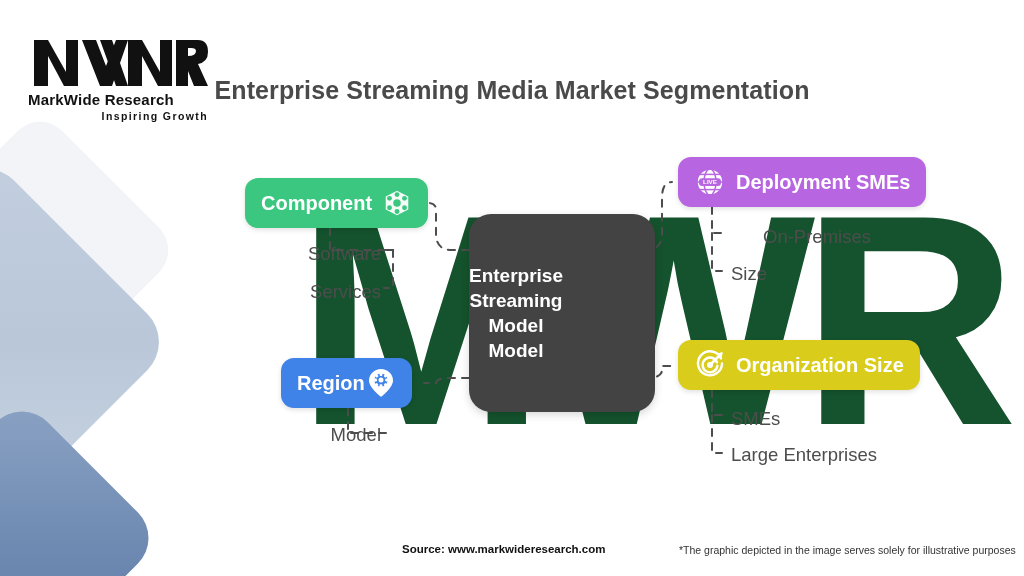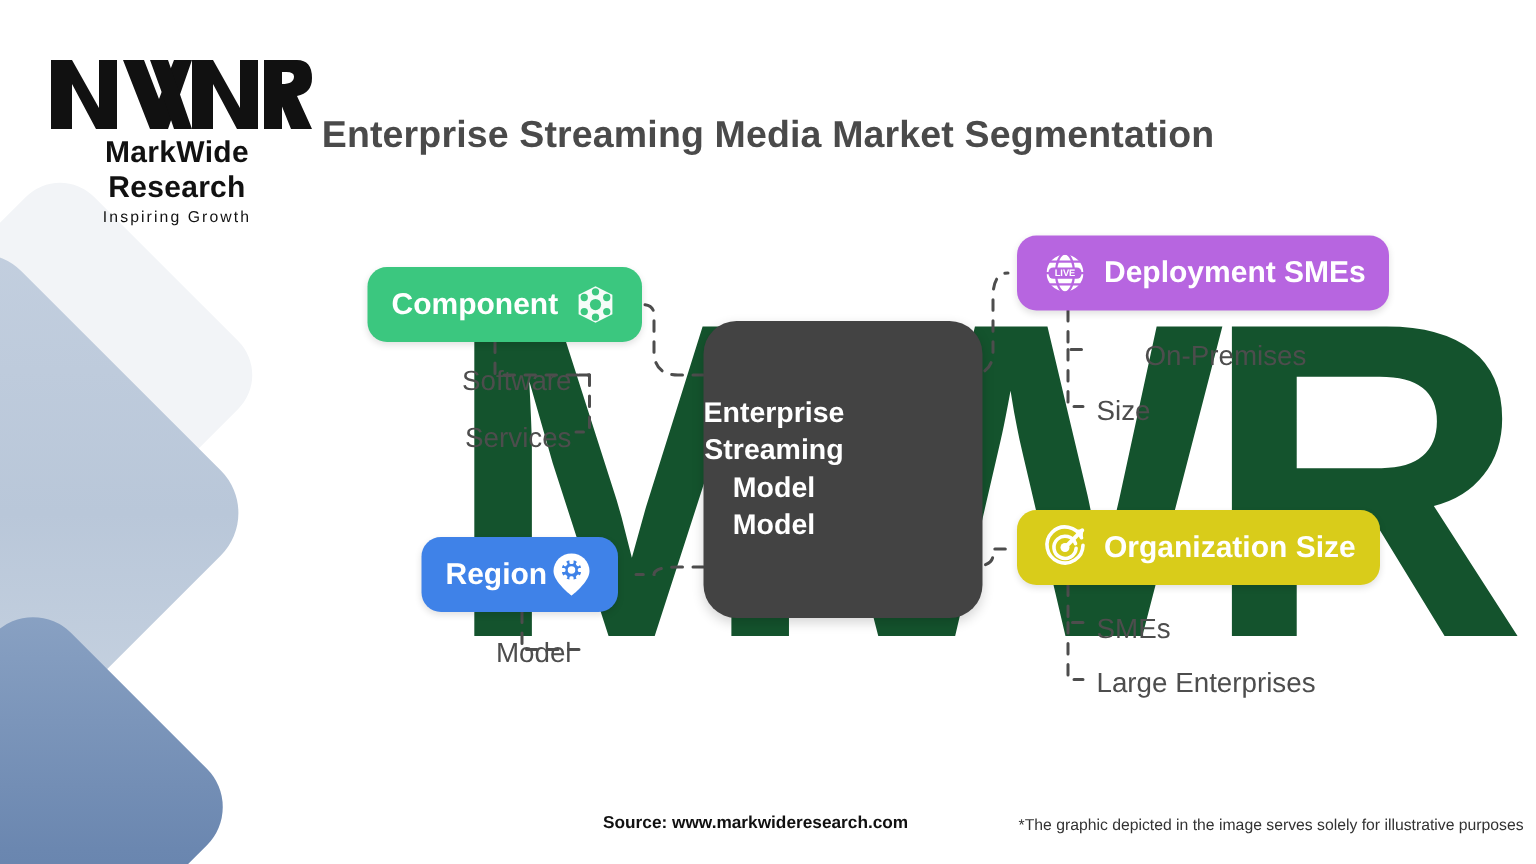--- a/index.html
+++ b/index.html
@@ -50,26 +50,26 @@
     letter-spacing:-14px;
     user-select:none;
     pointer-events:none;
     font-family:"Liberation Sans", sans-serif;
   }
 
   
   #logo { position:absolute; left:28px; top:32px; width:180px; }
   .logo-mark { display:block; }
   .logo-name {
-    font-size:20px; font-weight:bold; color:#111;
-    text-align:center; letter-spacing:0.2px; margin-top:1px;
+    font-size:15px; font-weight:bold; color:#111;
+    text-align:left; letter-spacing:0.2px; margin-top:1px;
   }
   .logo-tag {
-    font-size:10.5px; font-weight:normal; color:#111;
-    text-align:center; letter-spacing:1.4px; margin-top:2px;
+    font-size:10.5px; font-weight:bold; color:#111;
+    text-align:right; letter-spacing:1.4px; margin-top:2px;
   }
 
   
   #page-title {
     position:absolute; left:0; top:76px; width:1024px;
     text-align:center;
     font-size:25px; font-weight:bold;
     color:#4a4a4a;
     letter-spacing:0.1px;
   }

